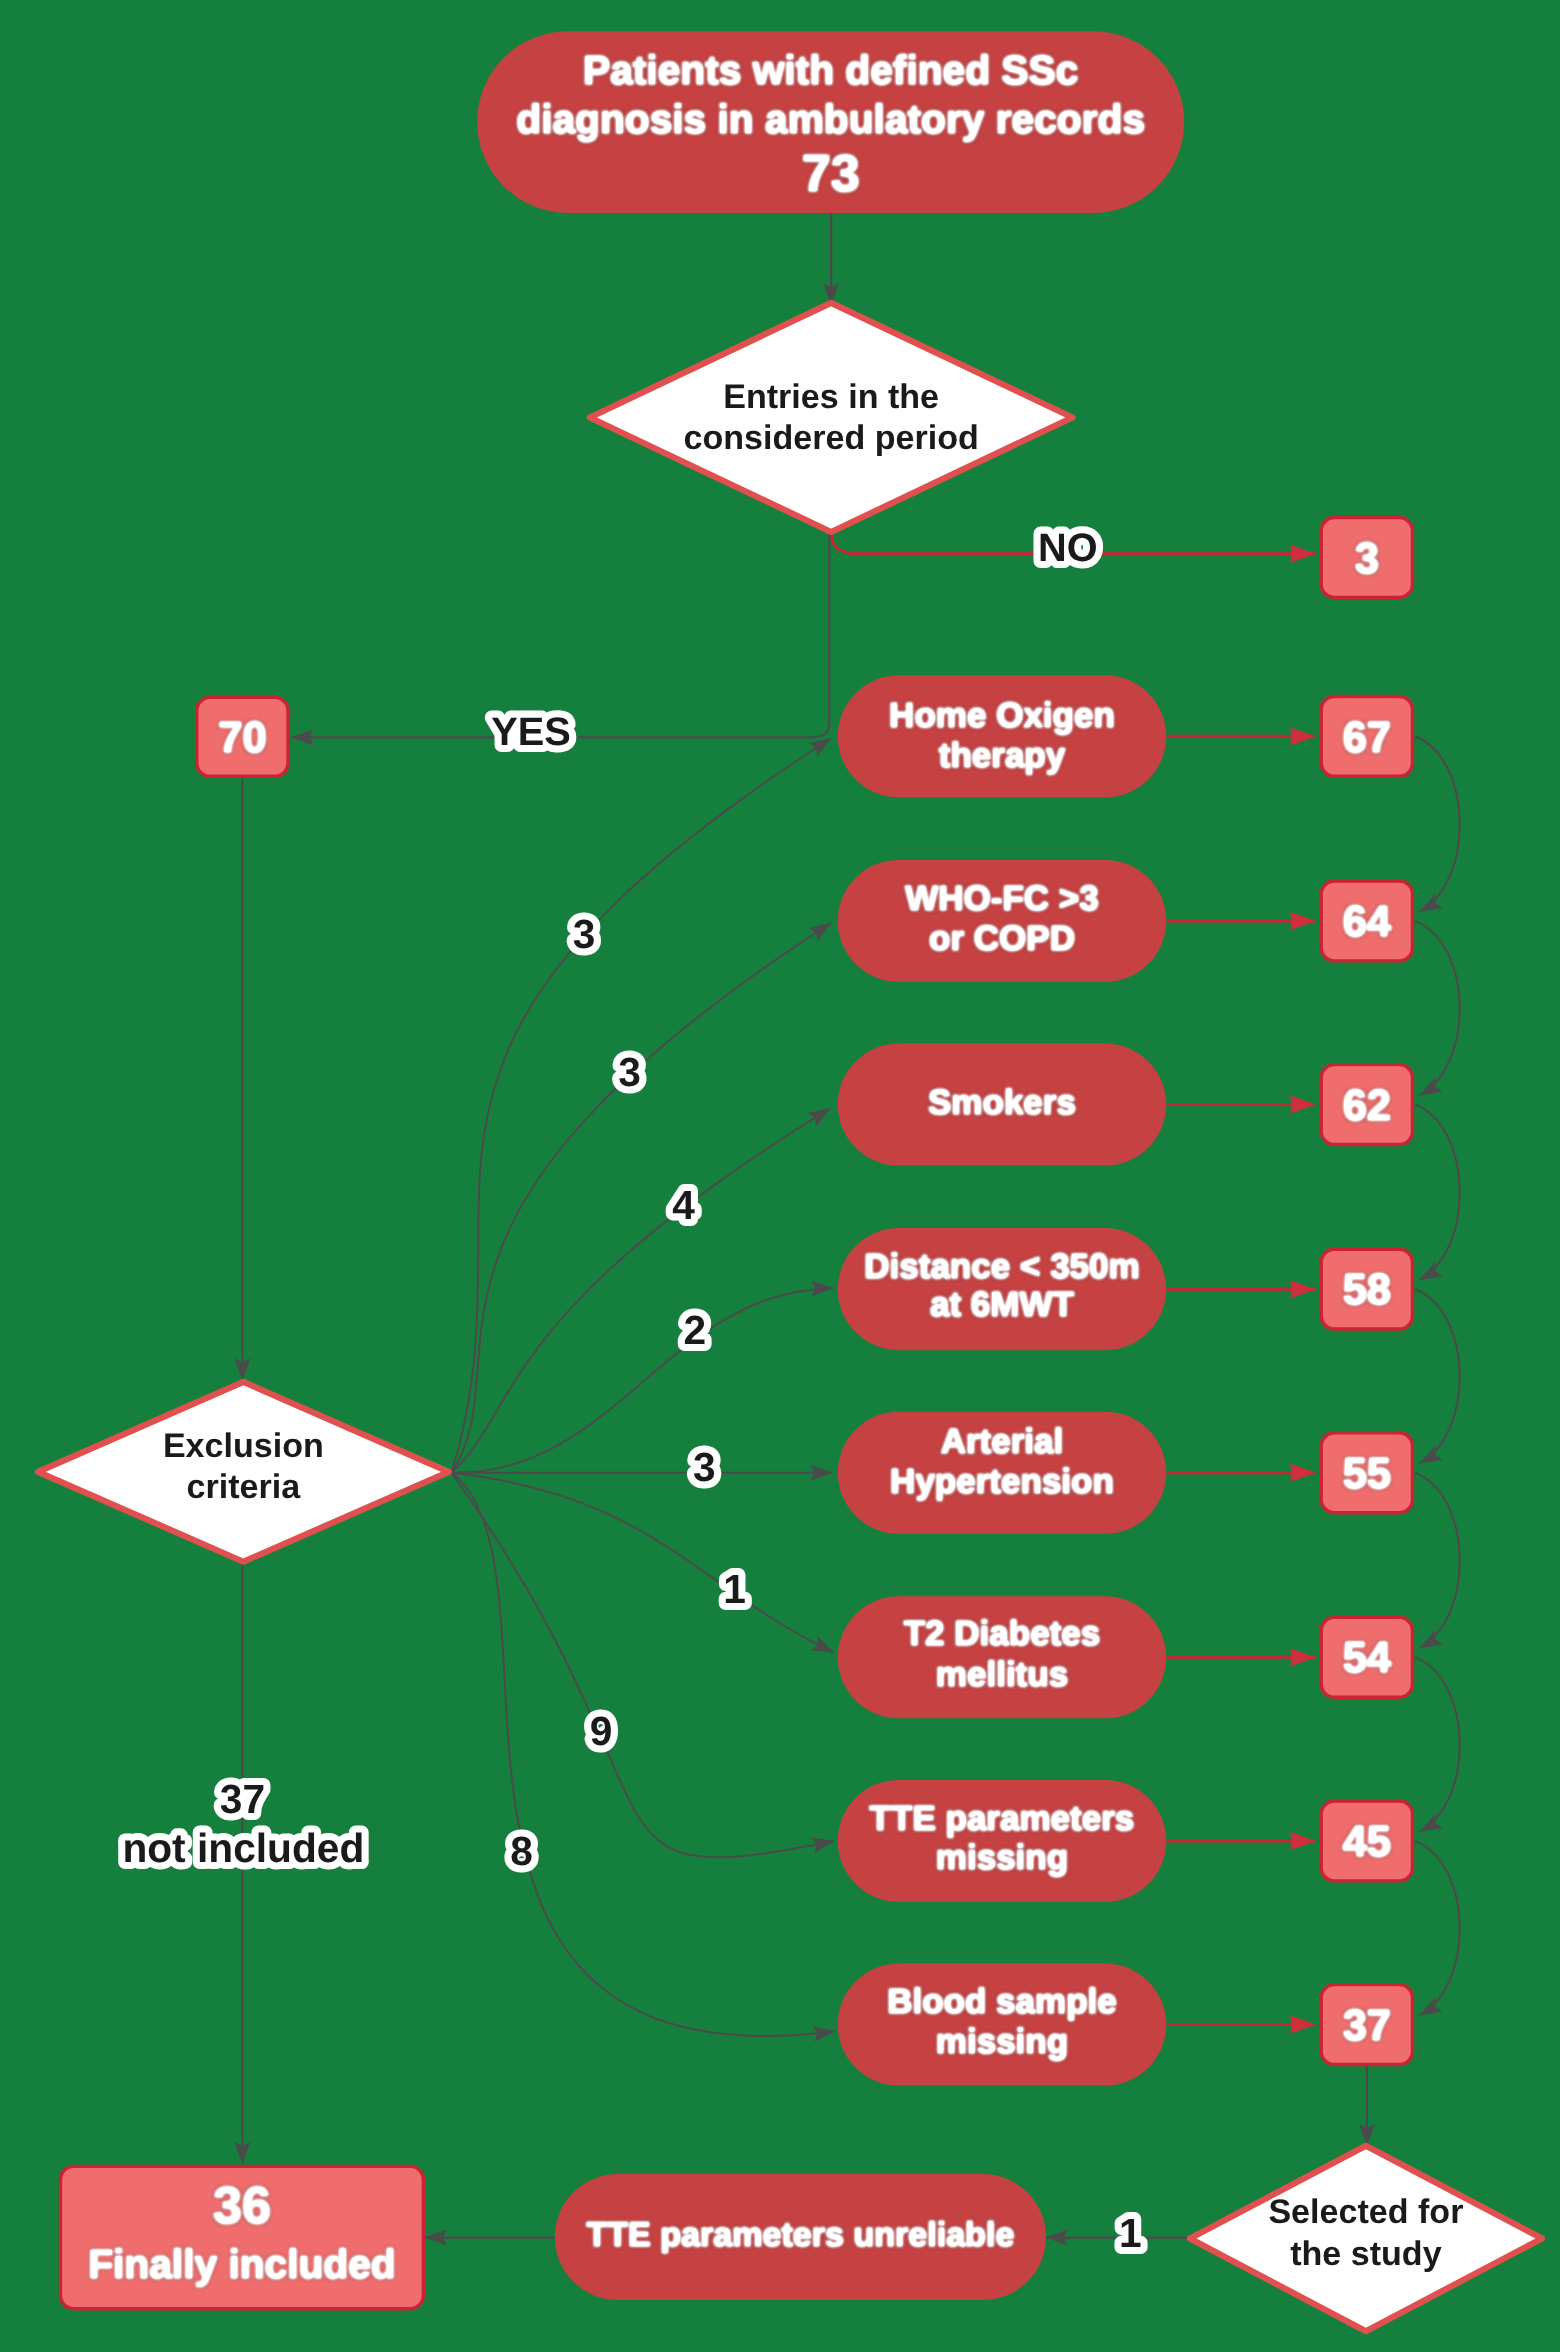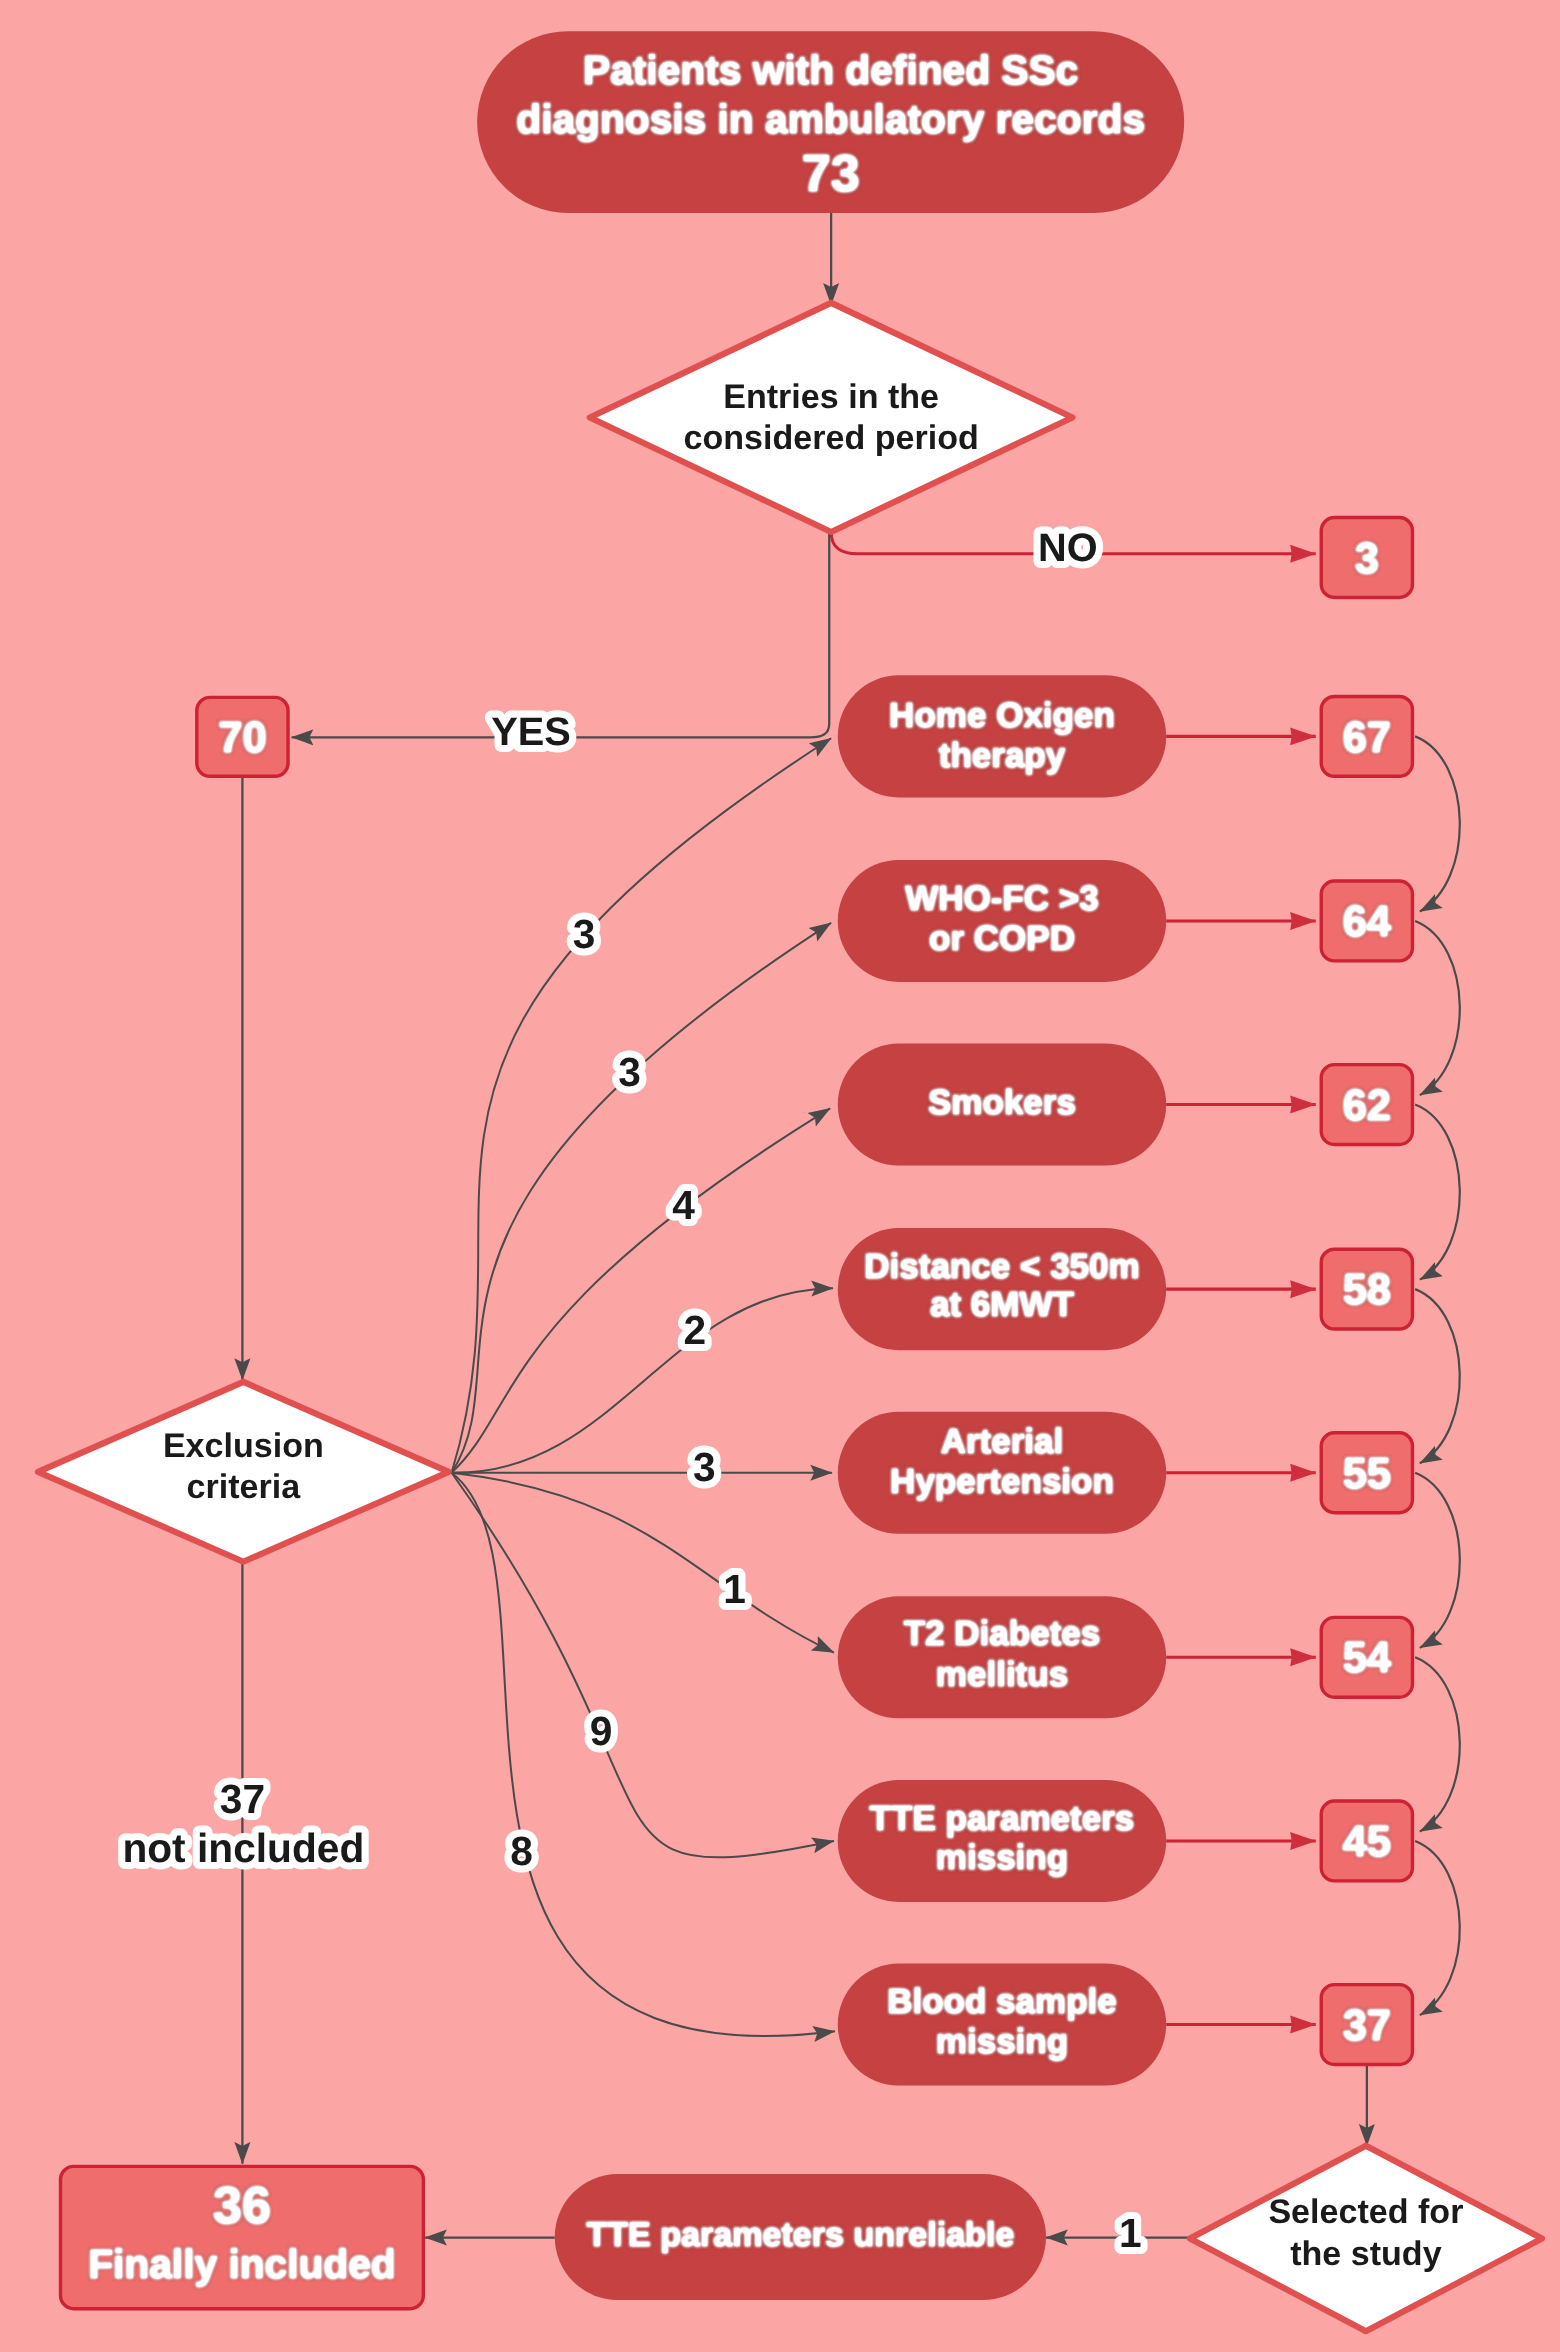--- a/index.html
+++ b/index.html
@@ -1,19 +1,19 @@
 <!DOCTYPE html>
 <html style="font-size:15px"><head>
 <meta charset="utf-8">
 <title>Patient selection flowchart</title>
 <style>
   html,body{margin:0;padding:0;background:#ffffff;}
   body{width:1561px;height:2353px;overflow:hidden;
        font-family:"Liberation Sans",sans-serif;}
-  #canvas{position:relative;width:1561px;height:2353px;background:#fca5a5;}
+  #canvas{position:relative;width:1561px;height:2353px;background:#15803d;}
   svg#flow{position:absolute;left:0;top:0;width:1561px;height:2353px;display:block;}
   text{font-family:"Liberation Sans",sans-serif;font-weight:bold;
        -webkit-font-smoothing:antialiased;text-rendering:geometricPrecision;}
   svg#flow{-webkit-font-smoothing:antialiased;transform:translateZ(0);}
   .tw{fill:#ffffff;text-anchor:middle;}
   .td{fill:#1a1a1a;text-anchor:middle;}
 </style>
 </head>
 <body>
 

